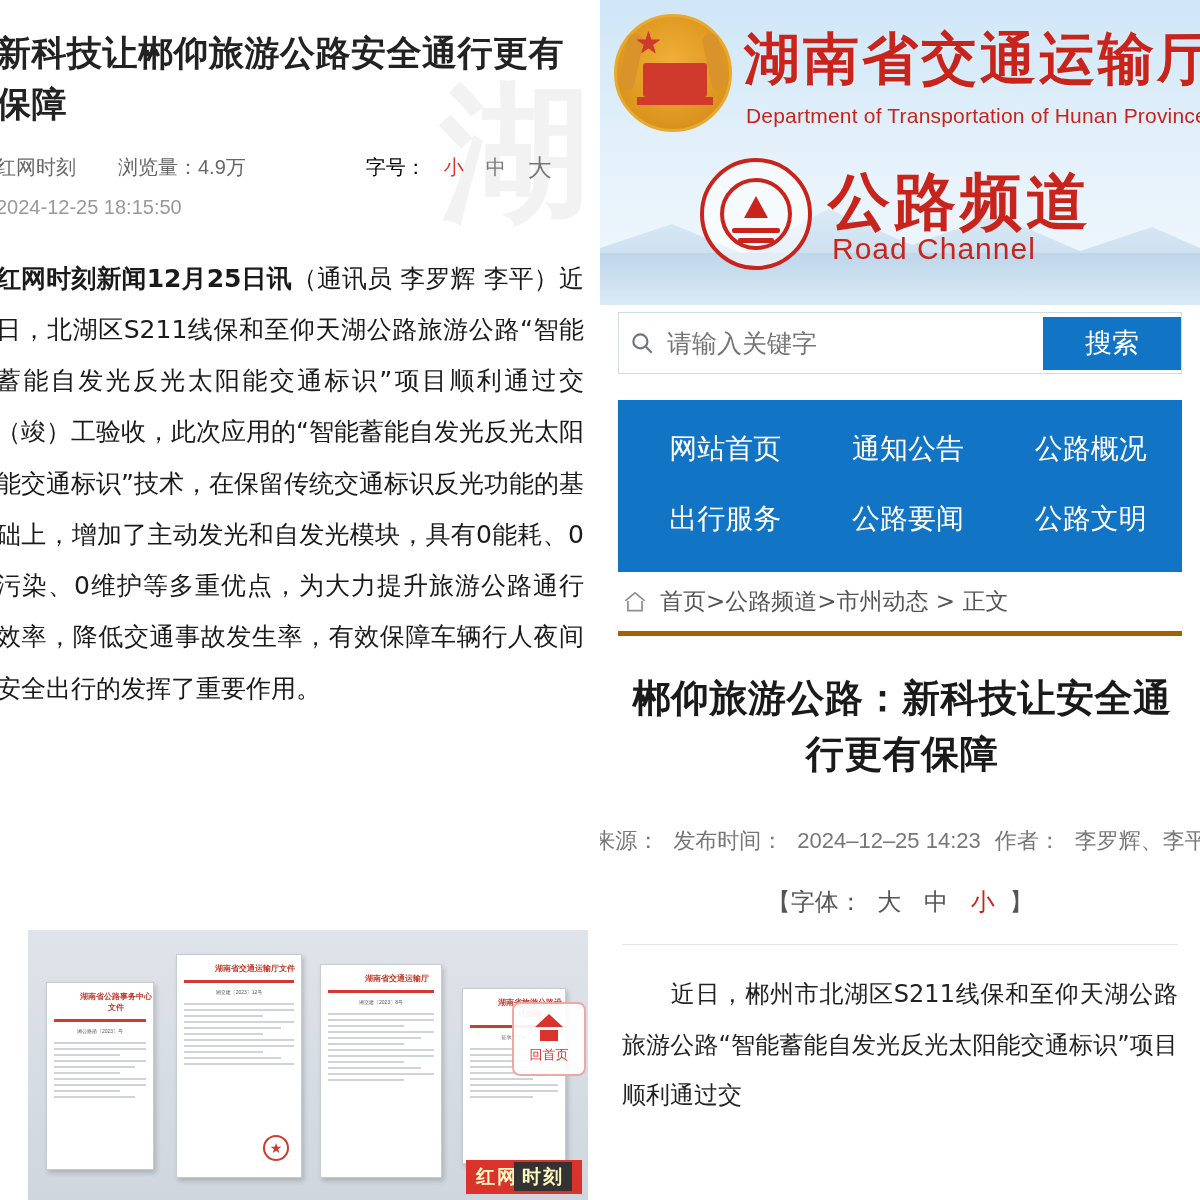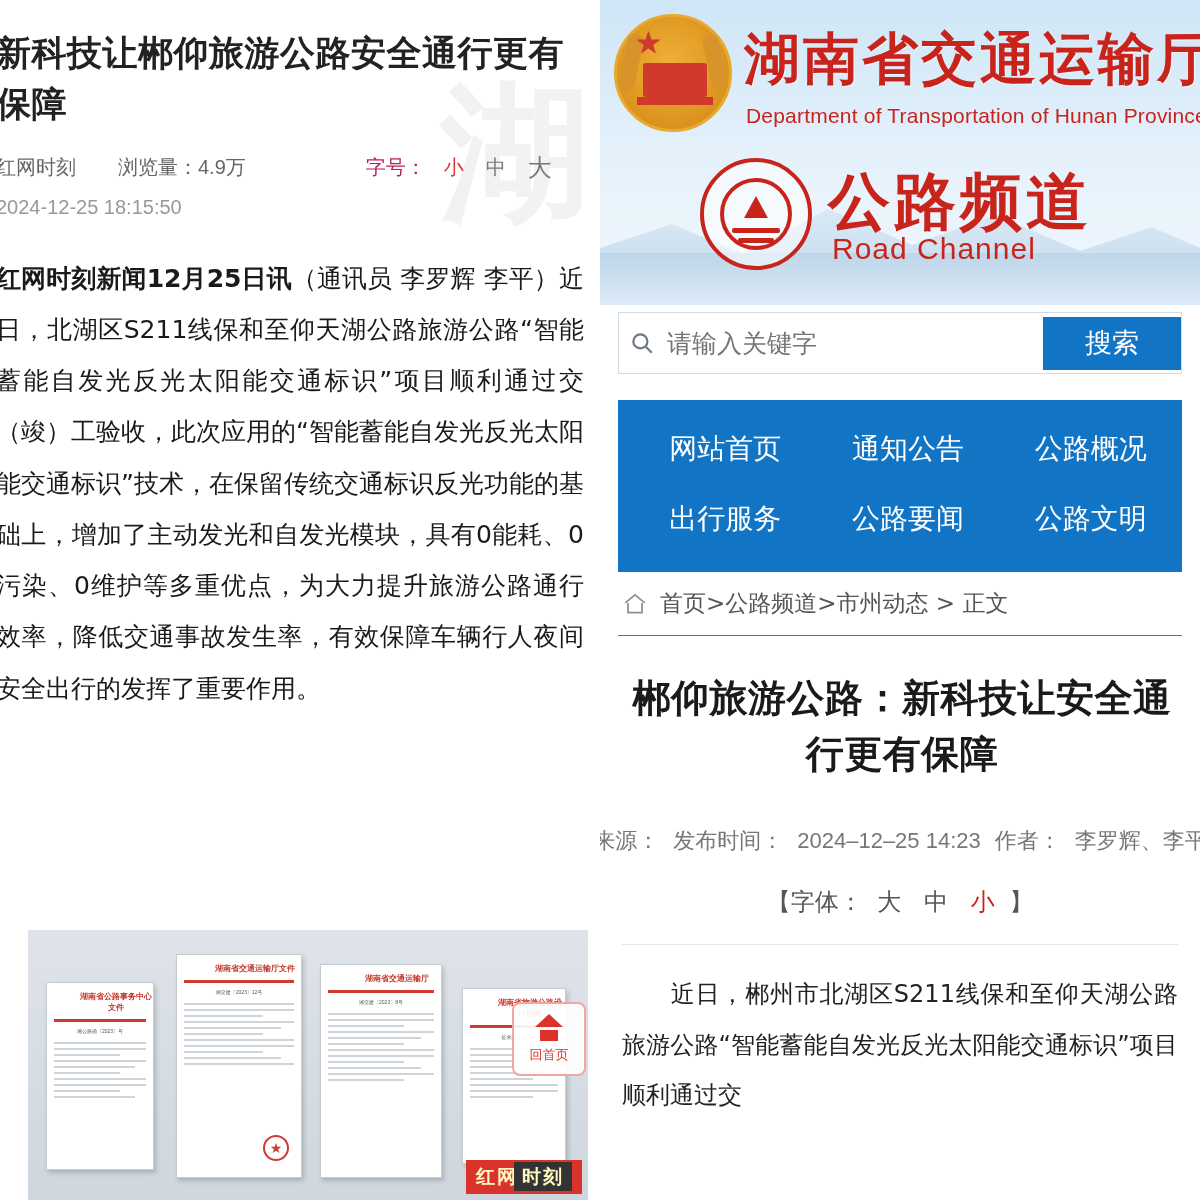--- a/index.html
+++ b/index.html
@@ -56,21 +56,21 @@
     position: relative;
     z-index: 2;
     display: flex;
     align-items: center;
     padding: 22px 18px 0 18px;
     font-size: 20px;
     color: #666666;
   }
   .l-meta-source { margin-right: 42px; }
   .l-meta-views { margin-right: 120px; }
-  .l-fontsize-label { color: #be185d; margin-right: 18px; }
+  .l-fontsize-label { color: #000000; margin-right: 18px; }
   .l-fs {
     margin-right: 22px;
     color: #777777;
   }
   .l-fs.active { color: #d9332c; }
   .l-fs.big { font-size: 24px; }
   .l-date {
     position: relative;
     z-index: 2;
     padding: 12px 18px 0 18px;
@@ -376,21 +376,21 @@
     font-size: 28px;
     padding: 16px 0;
     font-family: "DejaVu Sans", sans-serif;
     white-space: nowrap;
   }
   .crumb {
     display: flex;
     align-items: center;
     height: 64px;
     margin: 0 18px;
-    border-bottom: 1px solid #a16207;
+    border-bottom: 5px solid #a16207;
     font-size: 23px;
     color: #555555;
     font-family: "DejaVu Sans", sans-serif;
   }
   .crumb .home-icon {
     width: 34px;
     display: flex;
     align-items: center;
     justify-content: center;
     margin-right: 8px;

